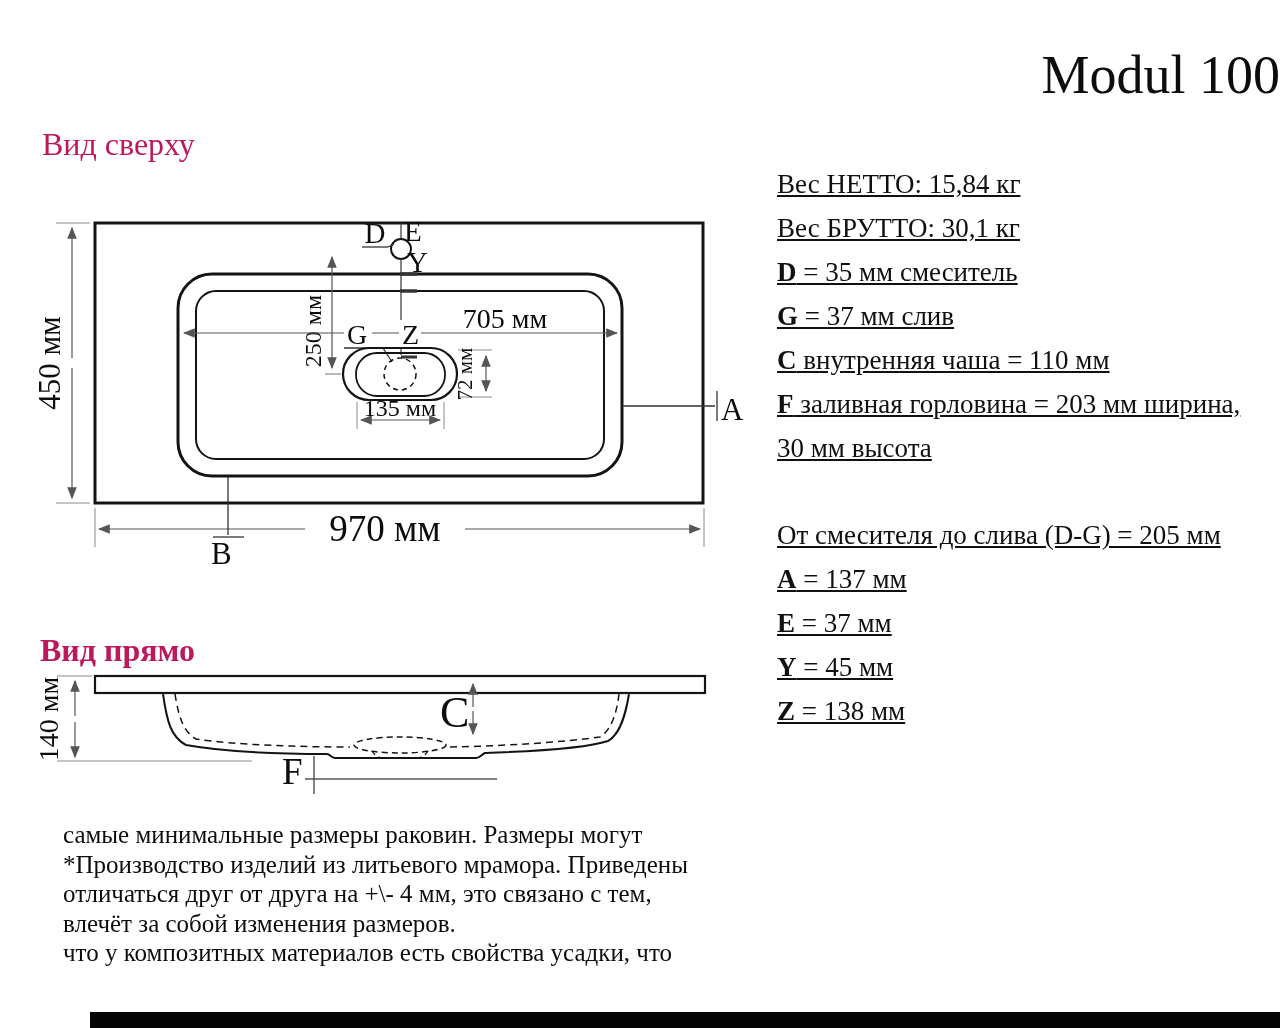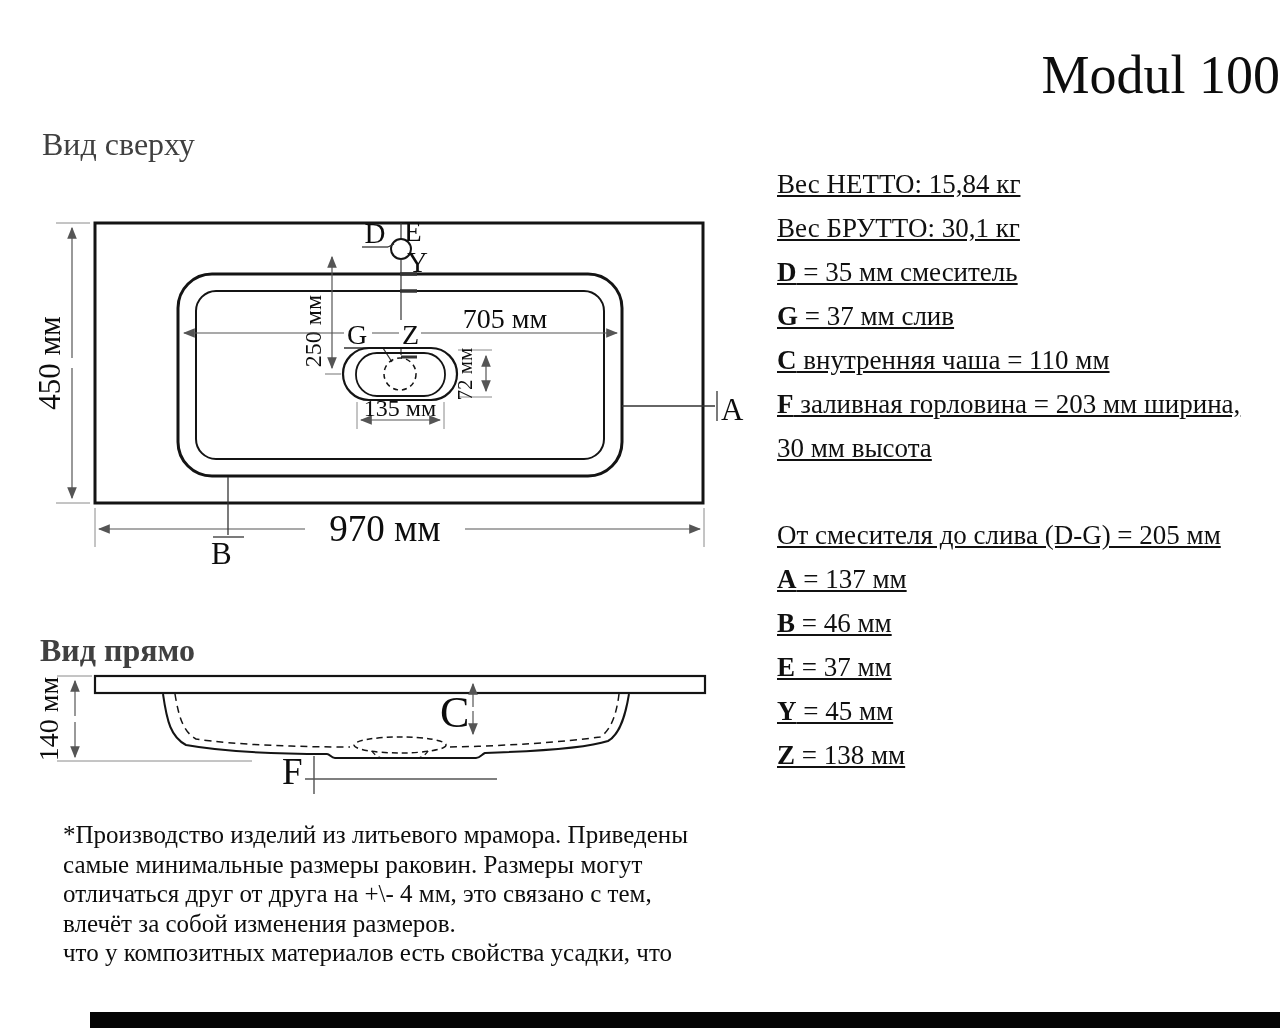--- a/index.html
+++ b/index.html
@@ -1,20 +1,20 @@
 <!DOCTYPE html>
 <html><head>
 <meta charset="utf-8">
 <style>
   html,body{margin:0;padding:0;background:#ffffff;}
   .page{position:relative;width:1280px;height:1028px;background:#ffffff;overflow:hidden;
         font-family:"Liberation Serif", serif;color:#111;}
   .title{position:absolute;left:0;top:44px;width:1280px;text-align:right;
          font-size:54px;font-weight:400;color:#0d0d0d;}
-  .view-heading{position:absolute;font-size:32px;color:#404040;}
+  .view-heading{position:absolute;font-size:32px;color:#be185d;}
   .vh-top{left:42px;top:126px;}
   .vh-front{left:40px;top:632px;font-weight:bold;}
   .specs{position:absolute;left:777px;top:162px;width:490px;text-decoration:underline;}
   .spec-line{height:44px;line-height:44px;font-size:27px;white-space:nowrap;color:#101010;}
   .spec-line b{font-weight:bold;}
   .spec-gap{height:43px;}
   .footnote{position:absolute;left:63px;top:820px;width:680px;font-size:25px;
             line-height:29.5px;color:#0d0d0d;}
   .bottom-bar{position:absolute;left:90px;top:1012px;width:1190px;height:16px;background:#050505;}
   svg{position:absolute;overflow:visible;}
@@ -149,28 +149,27 @@
     <div class="spec-line"><b></b><span>Вес НЕТТО: 15,84 кг</span></div>
     <div class="spec-line"><b></b><span>Вес БРУТТО: 30,1 кг</span></div>
     <div class="spec-line"><b>D</b><span> = 35 мм смеситель</span></div>
     <div class="spec-line"><b>G</b><span> = 37 мм слив</span></div>
     <div class="spec-line"><b>C</b><span> внутренняя чаша = 110 мм</span></div>
     <div class="spec-line"><b>F</b><span> заливная горловина = 203 мм ширина,</span></div>
     <div class="spec-line"><b></b><span>30 мм высота</span></div>
     <div class="spec-gap"></div>
     <div class="spec-line"><b></b><span>От смесителя до слива (D-G) = 205 мм</span></div>
     <div class="spec-line"><b>A</b><span> = 137 мм</span></div>
-    <div class="spec-line"><b>B</b><span> = 46 мм</span></div>
     <div class="spec-line"><b>E</b><span> = 37 мм</span></div>
     <div class="spec-line"><b>Y</b><span> = 45 мм</span></div>
     <div class="spec-line"><b>Z</b><span> = 138 мм</span></div>
   </div>
 
   <div class="footnote">
+    <div>самые минимальные размеры раковин. Размеры могут</div>
     <div>*Производство изделий из литьевого мрамора. Приведены</div>
-    <div>самые минимальные размеры раковин. Размеры могут</div>
     <div>отличаться друг от друга на +\- 4 мм, это связано с тем,</div>
     <div>влечёт за собой изменения размеров.</div>
     <div>что у композитных материалов есть свойства усадки, что</div>
   </div>
 
   <div class="bottom-bar"></div>
 </div>
 
 </body></html>

